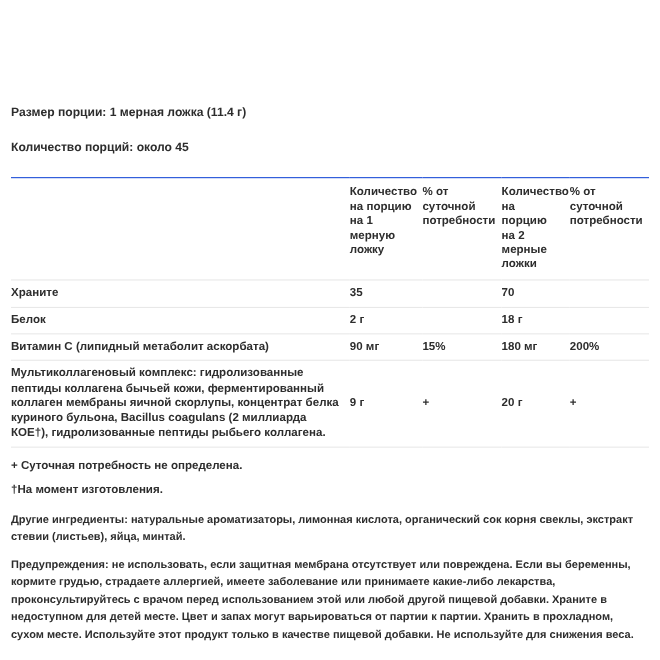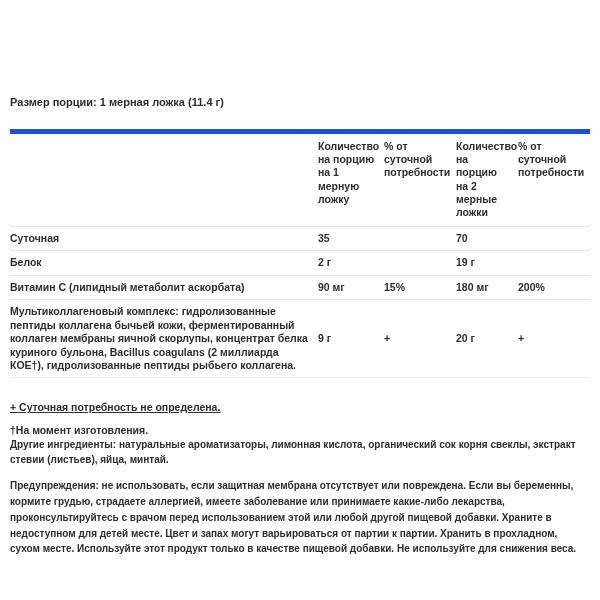--- a/index.html
+++ b/index.html
@@ -21,81 +21,82 @@
     table-layout:fixed;
     margin-top:20px;
   }
   table.facts th {
     font-size:10.5px;
     text-align:left;
     vertical-align:top;
     font-weight:700;
     line-height:1.25;
     padding:6px 6px 7px 0;
-    border-top:5px solid #1d4ed8;
+    border-top:1px solid #1d4ed8;
     border-bottom:1px solid #e8e8e8;
   }
   table.facts td {
     font-size:10.5px;
     vertical-align:middle;
     line-height:1.28;
     padding:5px 6px 5px 0;
     border-bottom:1px solid #e8e8e8;
   }
   .col-name  { width:308px; }
   .col-amt1  { width:66px; }
   .col-dv1   { width:72px; }
   .col-amt2  { width:62px; }
   .col-dv2   { width:72px; }
 
   .footnote { font-size:10.5px; line-height:1.2; }
-  .footnote.first { margin-top:23px;text-decoration:underline; }
+  .footnote.first { margin-top:10px; }
   .footnote + .footnote { margin-top:10px; }
 
   .para { font-size:10px; line-height:1.58; }
-  .para.other { }
+  .para.other { margin-top:13px; }
   .para.warn  { margin-top:10px; }
 </style>
 </head>
 <body>
 
 <div class="sheet">
 
   <p class="intro-line">Размер порции: 1 мерная ложка (11.4 г)</p>
+  <p class="intro-line">Количество порций: около 45</p>
 
   <table class="facts">
     <colgroup>
       <col class="col-name">
         <col class="col-amt1">
         <col class="col-dv1">
         <col class="col-amt2">
         <col class="col-dv2">
     </colgroup>
     <thead>
       <tr>
         <th></th>
         <th>Количество на порцию на 1 мерную ложку</th>
         <th>% от суточной потребности</th>
         <th>Количество на порцию на 2 мерные ложки</th>
         <th>% от суточной потребности</th>
       </tr>
     </thead>
     <tbody>
       <tr>
-        <td>Суточная</td>
+        <td>Храните</td>
         <td>35</td>
         <td></td>
         <td>70</td>
         <td></td>
       </tr>
       <tr>
         <td>Белок</td>
         <td>2 г</td>
         <td></td>
-        <td>19 г</td>
+        <td>18 г</td>
         <td></td>
       </tr>
       <tr>
         <td>Витамин C (липидный метаболит аскорбата)</td>
         <td>90 мг</td>
         <td>15%</td>
         <td>180 мг</td>
         <td>200%</td>
       </tr>
       <tr>

